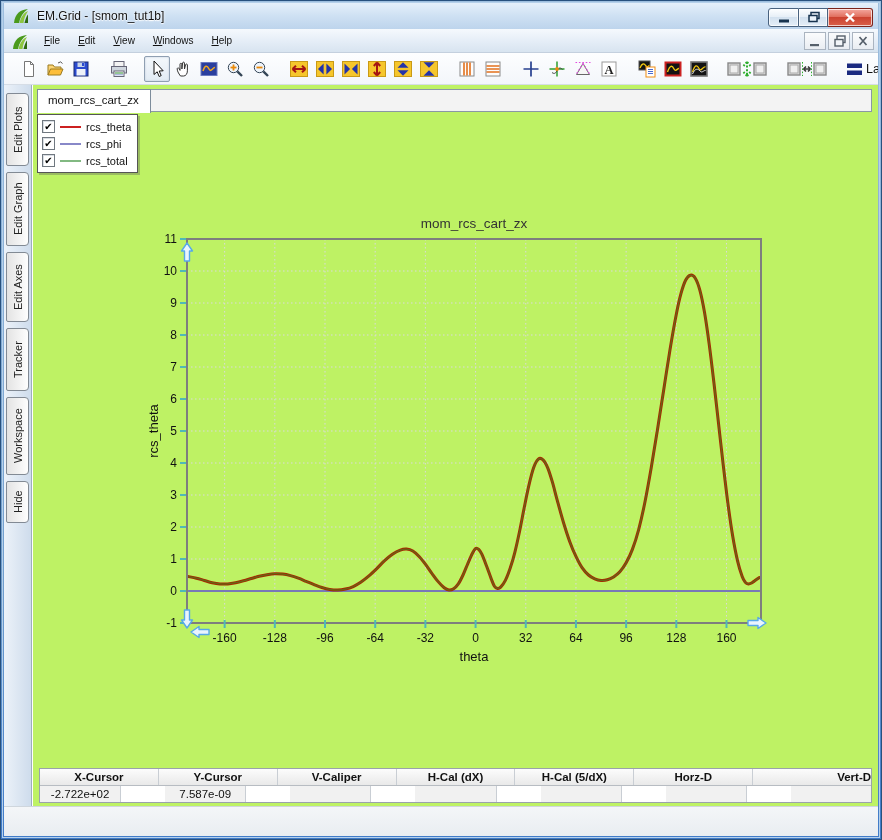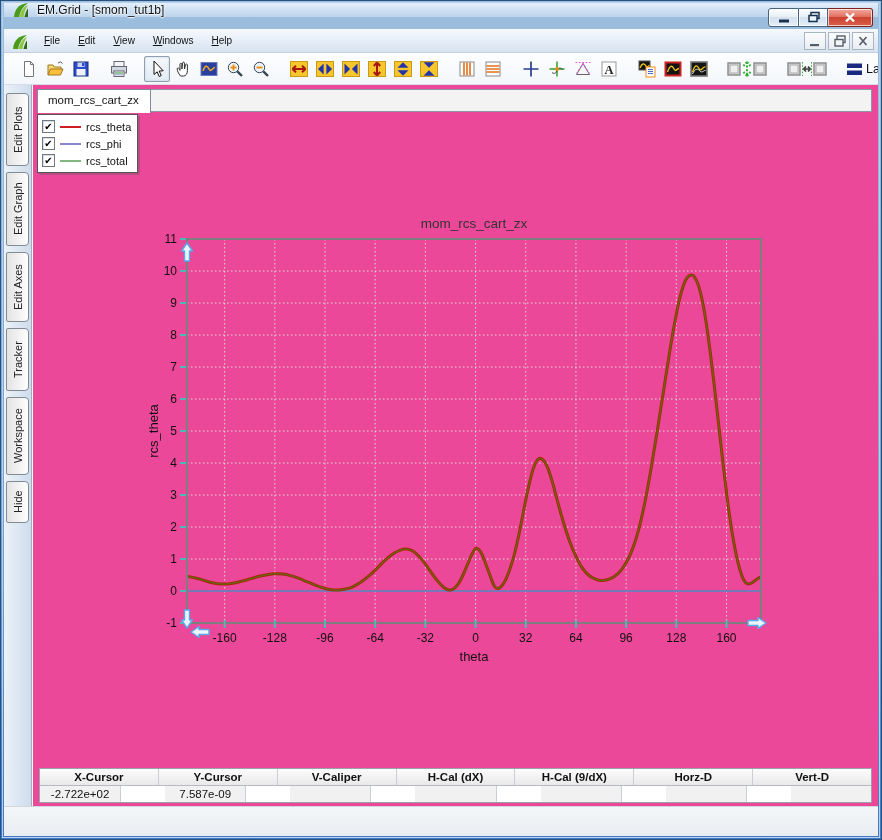--- a/index.html
+++ b/index.html
@@ -4,21 +4,21 @@
 <style>
   * { box-sizing: border-box; margin:0; padding:0; }
   html,body { width:882px; height:840px; overflow:hidden; }
   body { font-family:"Liberation Sans","DejaVu Sans",sans-serif; font-size:12px; cursor:default;
          -webkit-user-select:none; user-select:none; }
   #win { position:absolute; inset:0; width:882px; height:840px;
          background:linear-gradient(#9dbede,#6f9dcd 70%,#3f7ac8); border:1px solid #28517e; }
   .inframe { position:absolute; inset:1px; border:1px solid #b5d0ea; pointer-events:none; }
 
   
-  #titlebar { position:absolute; left:3px; right:3px; top:1px; height:15px;
+  #titlebar { position:absolute; left:3px; right:3px; top:1px; height:27px;
               background:linear-gradient(#e7f1fb,#cfe1f3 50%,#bdd4ec); display:flex; align-items:center; }
   #titlebar .logo { width:20px; height:20px; margin:0 6px 0 7px; }
   #title-text { font-size:12px; color:#111; text-shadow:0 0 3px #fff, 0 1px 1px #fff; }
   #caption-buttons { position:absolute; right:5px; top:6px; display:flex; }
   .cap-btn { height:19px; border:1px solid #49627f; background:linear-gradient(#fdfeff,#e7eff7 45%,#d3e1ef 50%,#e4eef8);
              display:flex; align-items:center; justify-content:center; box-shadow:inset 0 0 0 1px rgba(255,255,255,.7); }
   .cap-btn.first { border-radius:3px 0 0 3px; width:31px; }
   .cap-btn.mid { width:29px; border-left:none; }
   .cap-btn.close { width:45px; border-radius:0 3px 3px 0; border-color:#7c241b; border-left:none;
                    background:linear-gradient(#f4a9a0,#e1705f 45%,#cc4331 50%,#d95f49); }
@@ -49,21 +49,21 @@
 
   
   #mdi { position:absolute; left:3px; right:3px; top:84px; bottom:33px; background:#fff; }
   #sidestrip { position:absolute; left:0; top:0; bottom:0; width:28px;
                background:linear-gradient(90deg,#ecf2f9,#cedcec); border-right:1px solid #9fadbc;
                display:flex; flex-direction:column; align-items:center; padding-top:8px; gap:6px; }
   .side-tab { width:23px; border:1px solid #828a94; border-radius:4px 2px 2px 4px;
               background:linear-gradient(90deg,#fefefe,#e3e3e3); color:#222; font-size:11px;
               writing-mode:vertical-rl; transform:rotate(180deg);
               display:flex; align-items:center; justify-content:center; }
-  #content { position:absolute; left:29px; right:0; top:0; bottom:0; background:#ec4899; }
+  #content { position:absolute; left:29px; right:0; top:0; bottom:0; background:#bef264; }
 
   #tab-well { position:absolute; left:4px; right:6px; top:4px; height:23px; background:#f3f3f3; border:1px solid #8a97a5; }
   #doc-tab { position:absolute; left:4px; top:4px; width:114px; height:24px; background:#fff;
              border:1px solid #7d8c9b; border-bottom:none; z-index:2; font-size:11.5px; color:#111;
              padding:4px 0 0 10px; }
 
   
   #legend { position:absolute; left:4px; top:29px; width:101px; background:#fff;
             border:1px solid #555; box-shadow:2px 2px 0 rgba(90,90,90,.35); padding:3px 4px; z-index:3; }
   .legend-row { display:flex; align-items:center; height:17px; }
@@ -75,21 +75,21 @@
   
   #chart { position:absolute; left:113px; top:124px; }
   #chart text { font-family:"Liberation Sans","DejaVu Sans",sans-serif; }
 
   
   #status-table { position:absolute; left:6px; right:6px; top:683px; border:1px solid #9aa2ab; background:#fff; }
   #st-header { display:flex; height:17px; background:linear-gradient(#fcfcfc,#e9e9e9); border-bottom:1px solid #b7bcc2; }
   #st-values { display:flex; height:16px;gap:44px; }
   .st-cell { flex:1 1 0; text-align:center; font-size:11.5px; line-height:16px; color:#111;
              border-right:1px solid #c9ced4; overflow:hidden; }
-  .st-cell:last-child { border-right:none; }
+  .st-cell:last-child { border-right:none;text-align:right; }
   #st-header .st-cell { font-weight:bold; line-height:17px; }
   #st-values .st-cell { background:#f1f1f1; }
 
   
   #statusbar { position:absolute; left:3px; right:3px; bottom:3px; height:30px;
                background:linear-gradient(#f4f6f8,#e9edf1); border-top:1px solid #cfd6dd; }
 </style>
 </head>
 <body>
 
@@ -455,21 +455,21 @@
           <polygon points="41,419 46.5,411 43.5,411 43.5,401 38.5,401 38.5,411 35.5,411" fill="#e9f4fe" stroke="#57a8e8" stroke-width="1.4" stroke-linejoin="round"></polygon>
           <polygon points="45,423 53,417.5 53,420.5 63,420.5 63,425.5 53,425.5 53,428.5" fill="#e9f4fe" stroke="#57a8e8" stroke-width="1.4" stroke-linejoin="round"></polygon>
           <polygon points="620,414 612,408.5 612,411.5 602,411.5 602,416.5 612,416.5 612,419.5" fill="#e9f4fe" stroke="#57a8e8" stroke-width="1.4" stroke-linejoin="round"></polygon>
         </svg>
       <div id="status-table">
         <div id="st-header">
             <div class="st-cell">X-Cursor</div>
             <div class="st-cell">Y-Cursor</div>
             <div class="st-cell">V-Caliper</div>
             <div class="st-cell">H-Cal (dX)</div>
-            <div class="st-cell">H-Cal (9/dX)</div>
+            <div class="st-cell">H-Cal (5/dX)</div>
             <div class="st-cell">Horz-D</div>
             <div class="st-cell">Vert-D</div>
           </div>
         <div id="st-values">
             <div class="st-cell">-2.722e+02</div>
             <div class="st-cell">7.587e-09</div>
             <div class="st-cell"></div>
             <div class="st-cell"></div>
             <div class="st-cell"></div>
             <div class="st-cell"></div>

